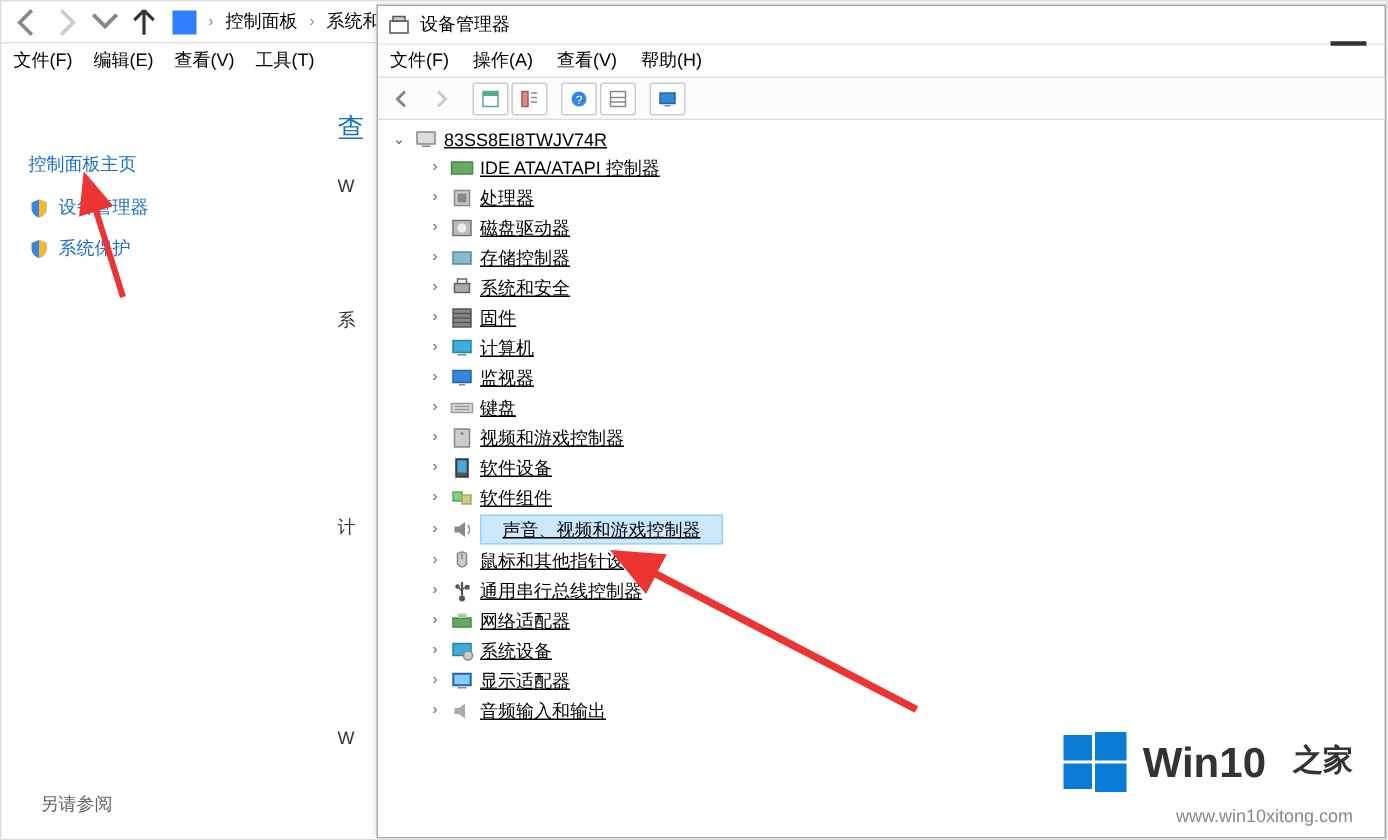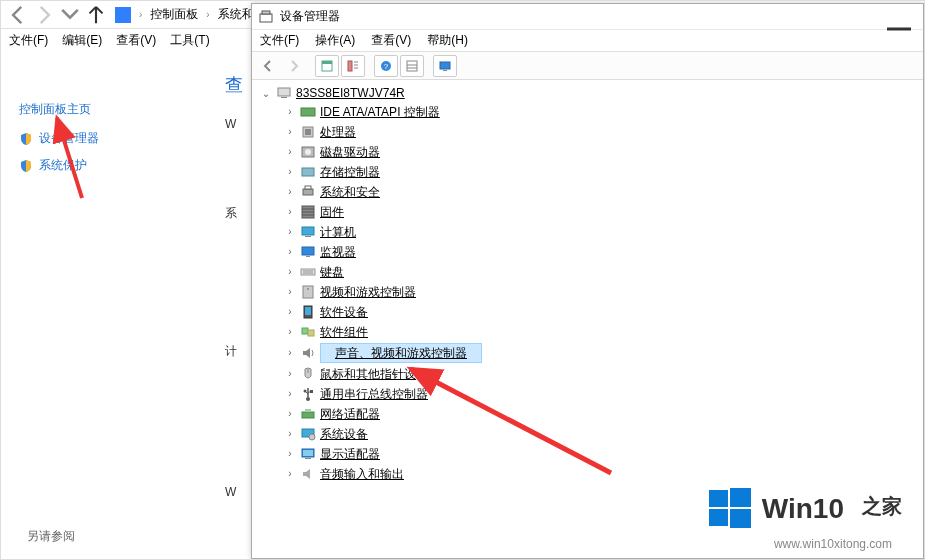--- a/index.html
+++ b/index.html
@@ -53,21 +53,21 @@
 
 
 .red-arrow { position: absolute; pointer-events: none; }
 .red-arrow svg { overflow: visible; }
 
 
 .logo-area { position: absolute; right: 22px; bottom: 26px; display: flex; align-items: center; gap: 8px; }
 .logo-win { width: 48px; height: 48px; }
 .logo-text { font-size: 28px; font-weight: bold; color: #333; display: flex; align-items: flex-start; }
 .logo-text .sub { font-size: 20px; margin-left: 18px; }
-.url { position: absolute; right: 32px; bottom: 8px; color: #888; font-size: 12px; }
+.url { position: absolute; right: 22px; bottom: 8px; color: #888; font-size: 12px; }
 .seealso { position: absolute; left: 26px; bottom: 16px; color: #666; }
 </style>
 </head>
 <body>
 
 <div class="back-window">
   <div class="back-titlebar">
     <div class="nav-btn">
         <svg viewBox="0 0 16 16">
           <path d="M10 3 L5 8 L10 13" stroke="#888" fill="none" stroke-width="1.5"></path>

